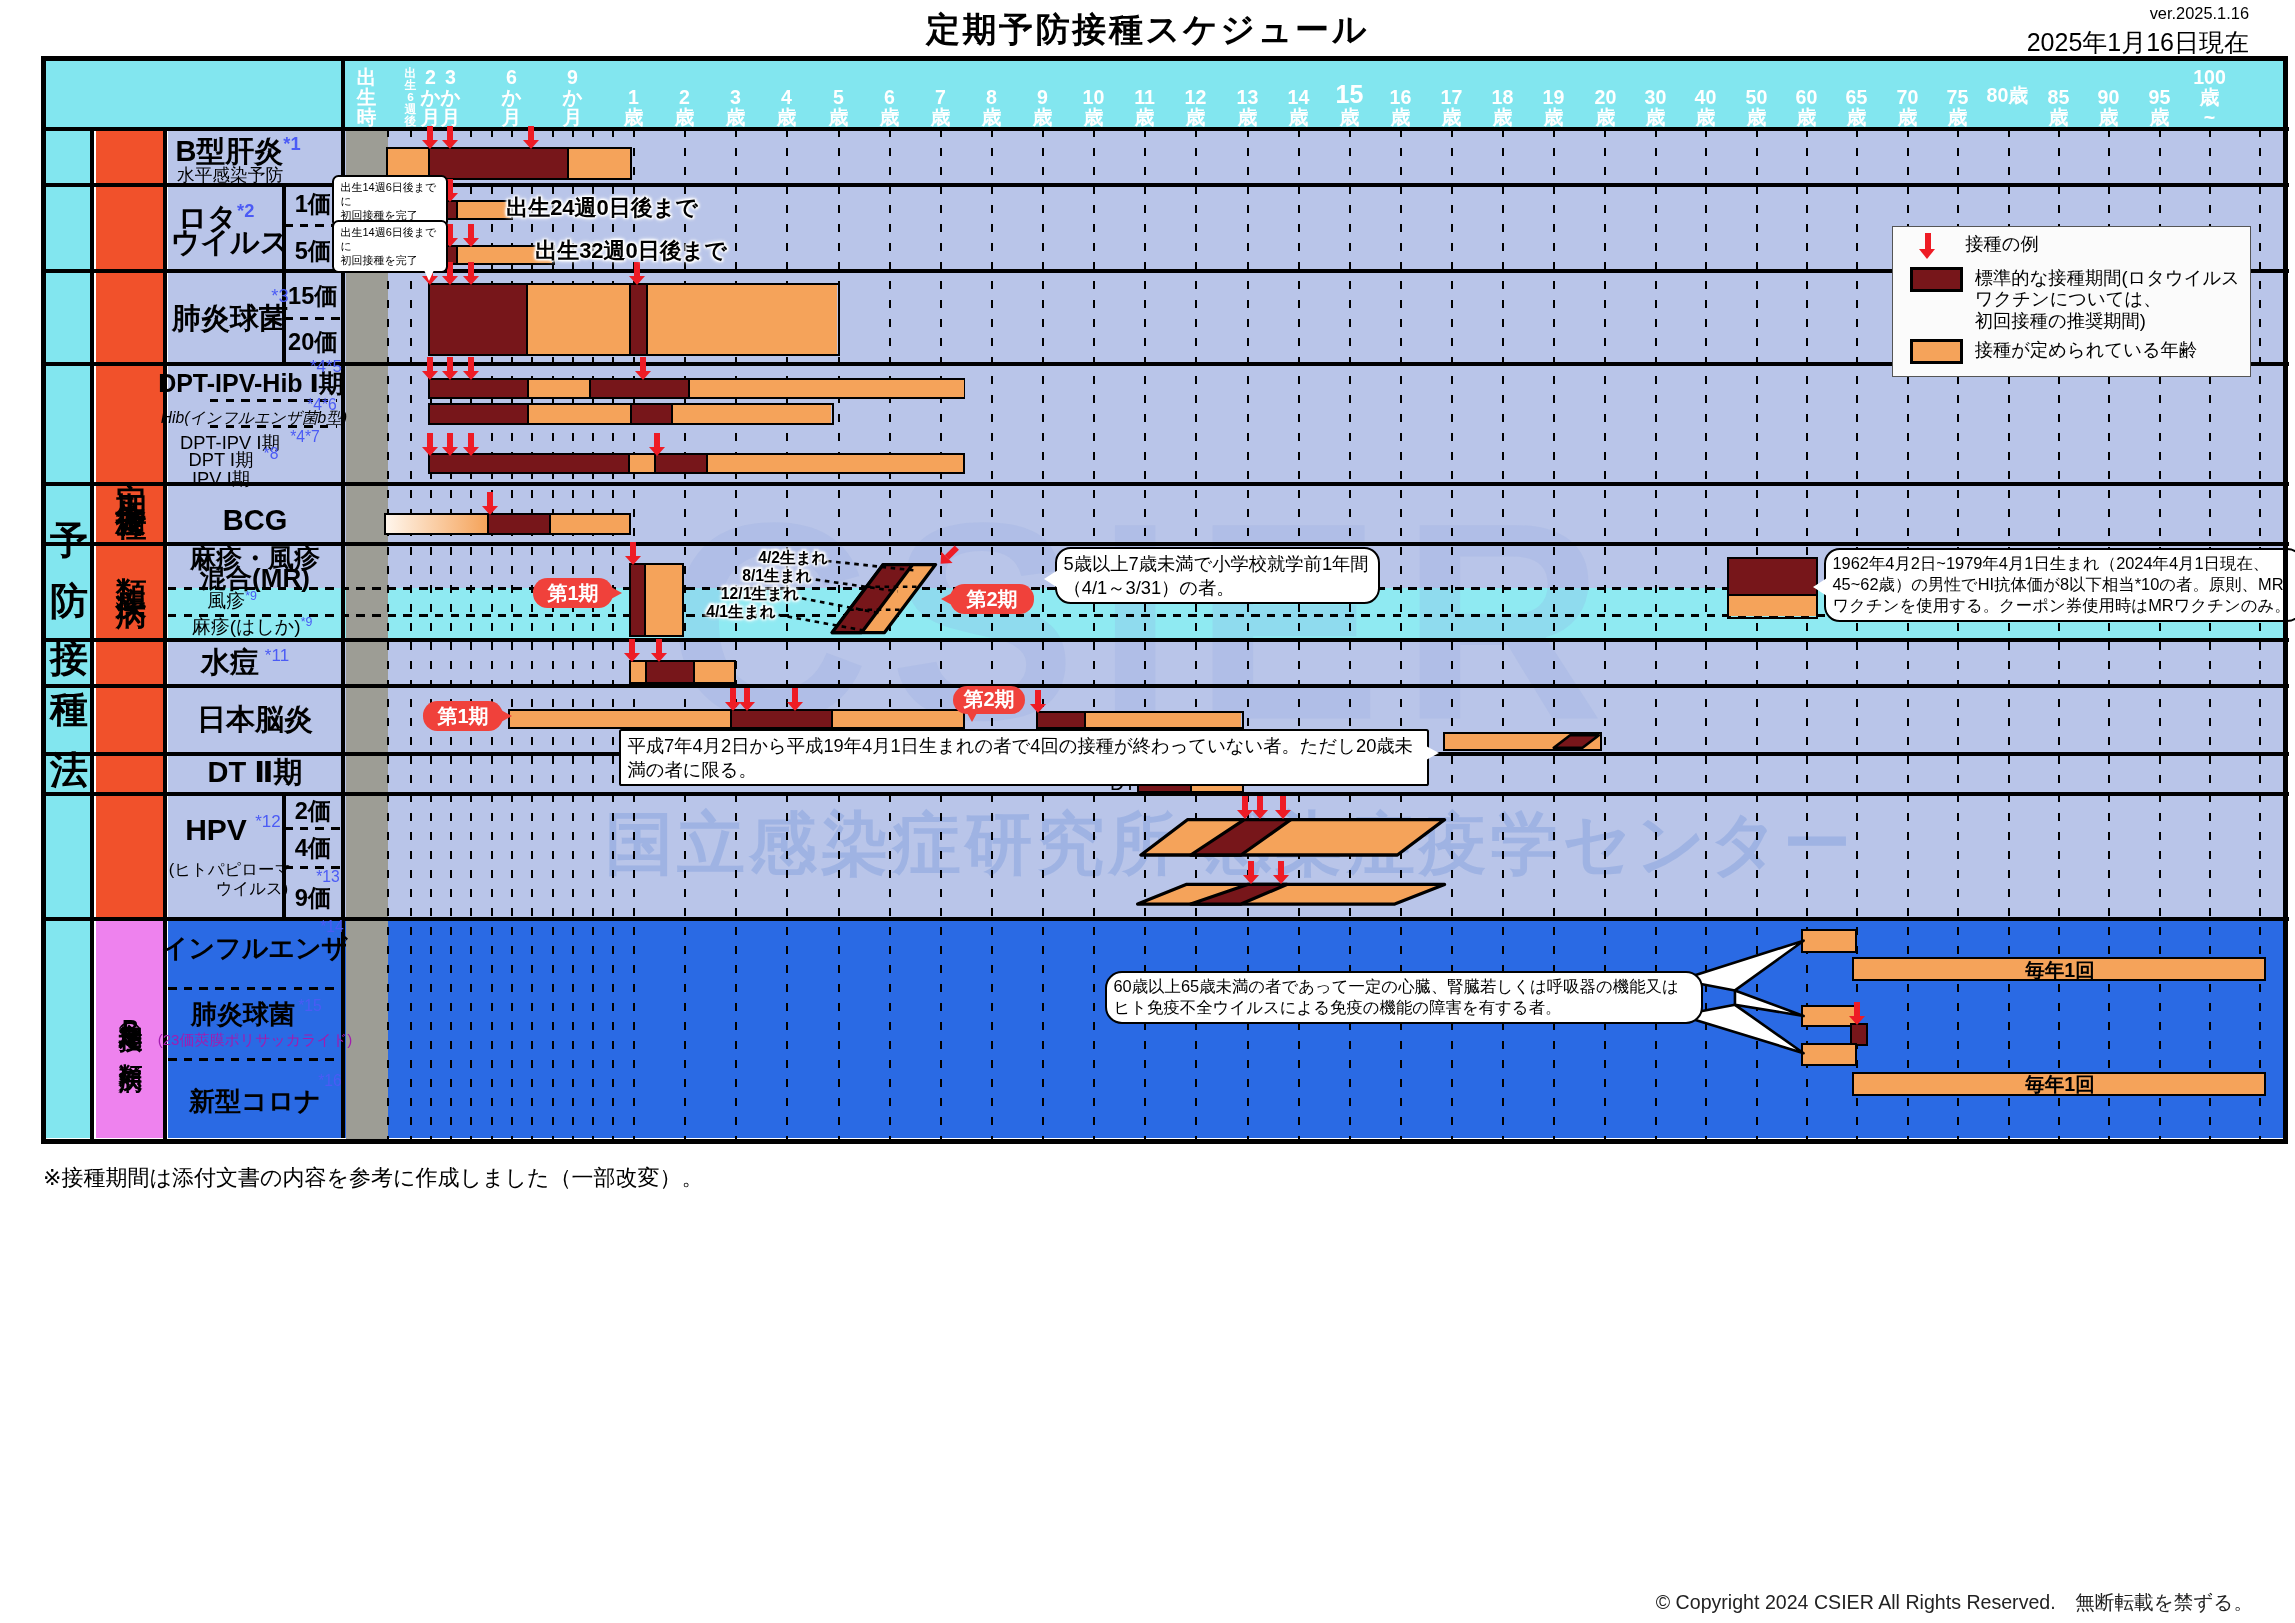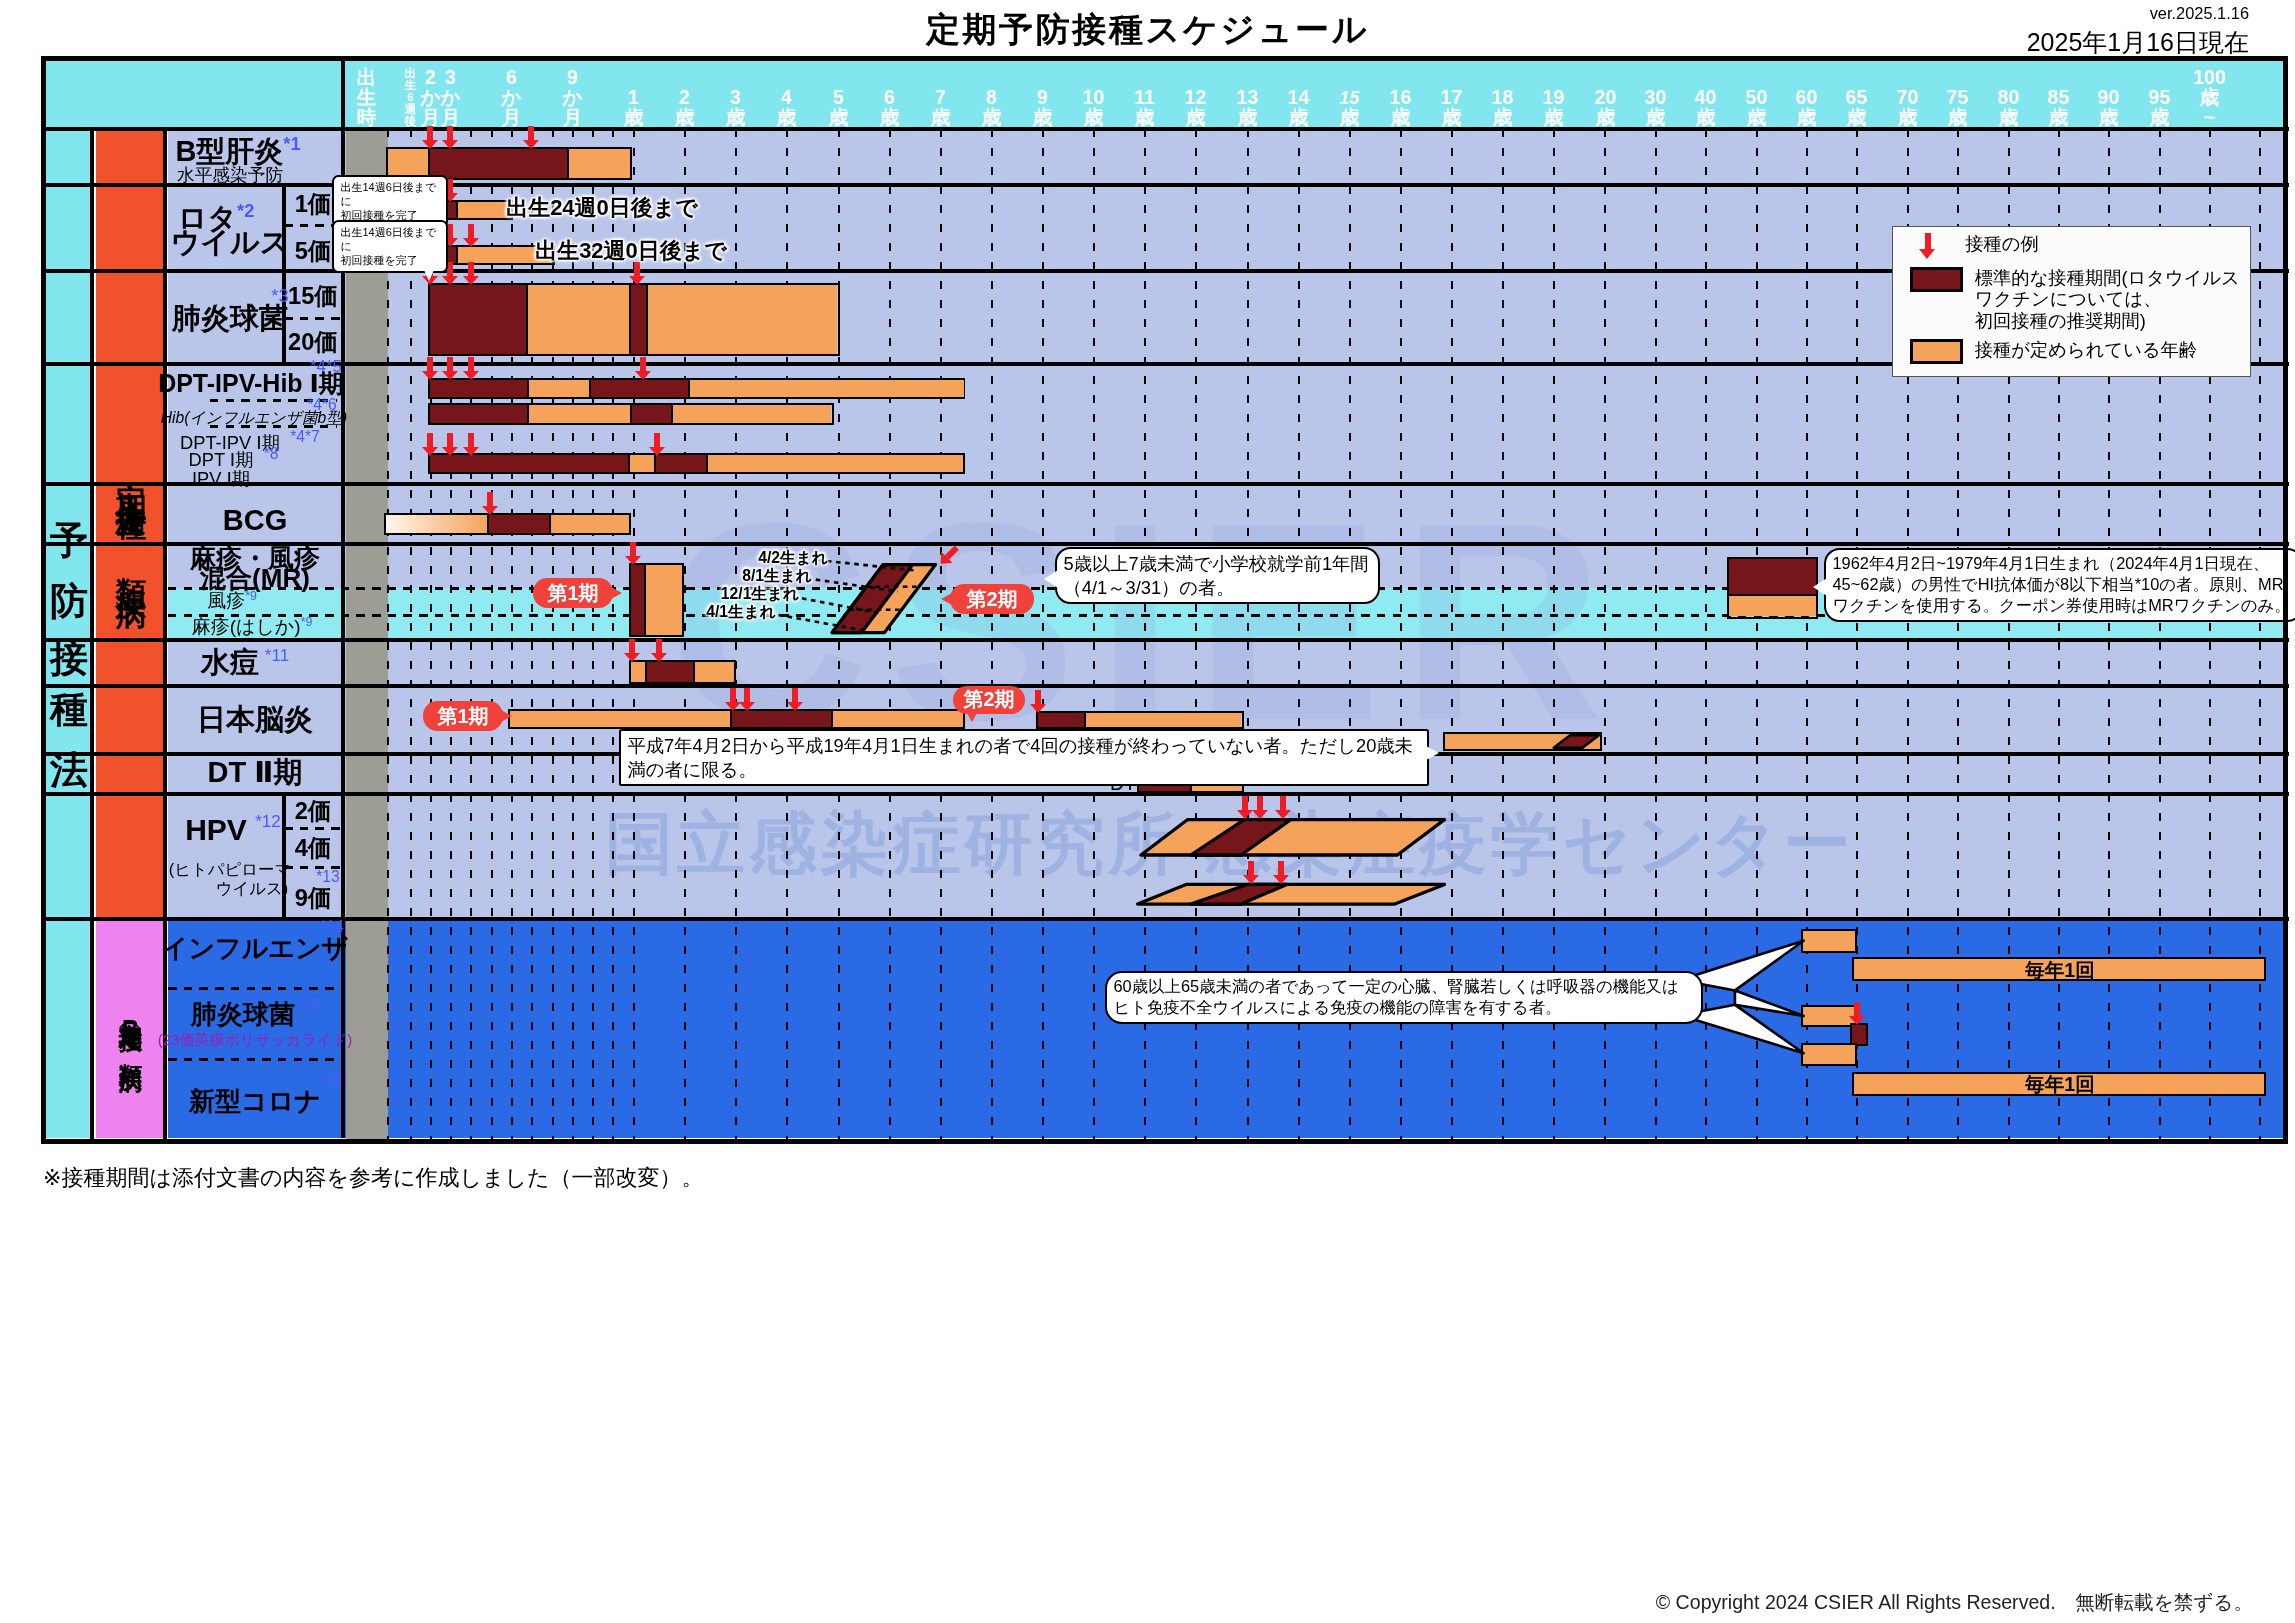--- a/index.html
+++ b/index.html
@@ -178,21 +178,21 @@
       </div>
       <div style="position: absolute; left: 1228px; top: 62px; width: 39px; height: 65px; display: flex; flex-direction: column; align-items: center; justify-content: flex-end; color: rgb(255, 255, 255); font-weight: bold; line-height: 1.02;">
         <div style="font-size: 19.6px;">13</div>
         <div style="font-size: 19.6px;">歳</div>
       </div>
       <div style="position: absolute; left: 1279px; top: 62px; width: 39px; height: 65px; display: flex; flex-direction: column; align-items: center; justify-content: flex-end; color: rgb(255, 255, 255); font-weight: bold; line-height: 1.02;">
         <div style="font-size: 19.6px;">14</div>
         <div style="font-size: 19.6px;">歳</div>
       </div>
       <div style="position: absolute; left: 1330px; top: 62px; width: 39px; height: 65px; display: flex; flex-direction: column; align-items: center; justify-content: flex-end; color: rgb(255, 255, 255); font-weight: bold; line-height: 1.02;">
-        <div style="font-size: 18px; font-style: italic;">15</div>
+        <div style="font-size: 25px;">15</div>
         <div style="font-size: 19.6px;">歳</div>
       </div>
       <div style="position: absolute; left: 1381px; top: 62px; width: 39px; height: 65px; display: flex; flex-direction: column; align-items: center; justify-content: flex-end; color: rgb(255, 255, 255); font-weight: bold; line-height: 1.02;">
         <div style="font-size: 19.6px;">16</div>
         <div style="font-size: 19.6px;">歳</div>
       </div>
       <div style="position: absolute; left: 1432px; top: 62px; width: 39px; height: 65px; display: flex; flex-direction: column; align-items: center; justify-content: flex-end; color: rgb(255, 255, 255); font-weight: bold; line-height: 1.02;">
         <div style="font-size: 19.6px;">17</div>
         <div style="font-size: 19.6px;">歳</div>
       </div>
@@ -229,21 +229,21 @@
         <div style="font-size: 19.6px;">歳</div>
       </div>
       <div style="position: absolute; left: 1888px; top: 62px; width: 39px; height: 65px; display: flex; flex-direction: column; align-items: center; justify-content: flex-end; color: rgb(255, 255, 255); font-weight: bold; line-height: 1.02;">
         <div style="font-size: 19.6px;">70</div>
         <div style="font-size: 19.6px;">歳</div>
       </div>
       <div style="position: absolute; left: 1938px; top: 62px; width: 39px; height: 65px; display: flex; flex-direction: column; align-items: center; justify-content: flex-end; color: rgb(255, 255, 255); font-weight: bold; line-height: 1.02;">
         <div style="font-size: 19.6px;">75</div>
         <div style="font-size: 19.6px;">歳</div>
       </div>
-      <div style="position: absolute; left: 1989px; top: 62px; width: 39px; height: 65px; display: flex; flex-direction: column; align-items: center; justify-content: flex-end; color: rgb(255, 255, 255); font-weight: bold; line-height: 1.02;">
+      <div style="position: absolute; left: 1989px; top: 62px; width: 39px; height: 65px; display: flex; flex-direction: row; align-items: center; justify-content: flex-end; color: rgb(255, 255, 255); font-weight: bold; line-height: 1.02;">
         <div style="font-size: 19.6px;">80</div>
         <div style="font-size: 19.6px;">歳</div>
       </div>
       <div style="position: absolute; left: 2039px; top: 62px; width: 39px; height: 65px; display: flex; flex-direction: column; align-items: center; justify-content: flex-end; color: rgb(255, 255, 255); font-weight: bold; line-height: 1.02;">
         <div style="font-size: 19.6px;">85</div>
         <div style="font-size: 19.6px;">歳</div>
       </div>
       <div style="position: absolute; left: 2089px; top: 62px; width: 39px; height: 65px; display: flex; flex-direction: column; align-items: center; justify-content: flex-end; color: rgb(255, 255, 255); font-weight: bold; line-height: 1.02;">
         <div style="font-size: 19.6px;">90</div>
         <div style="font-size: 19.6px;">歳</div>

